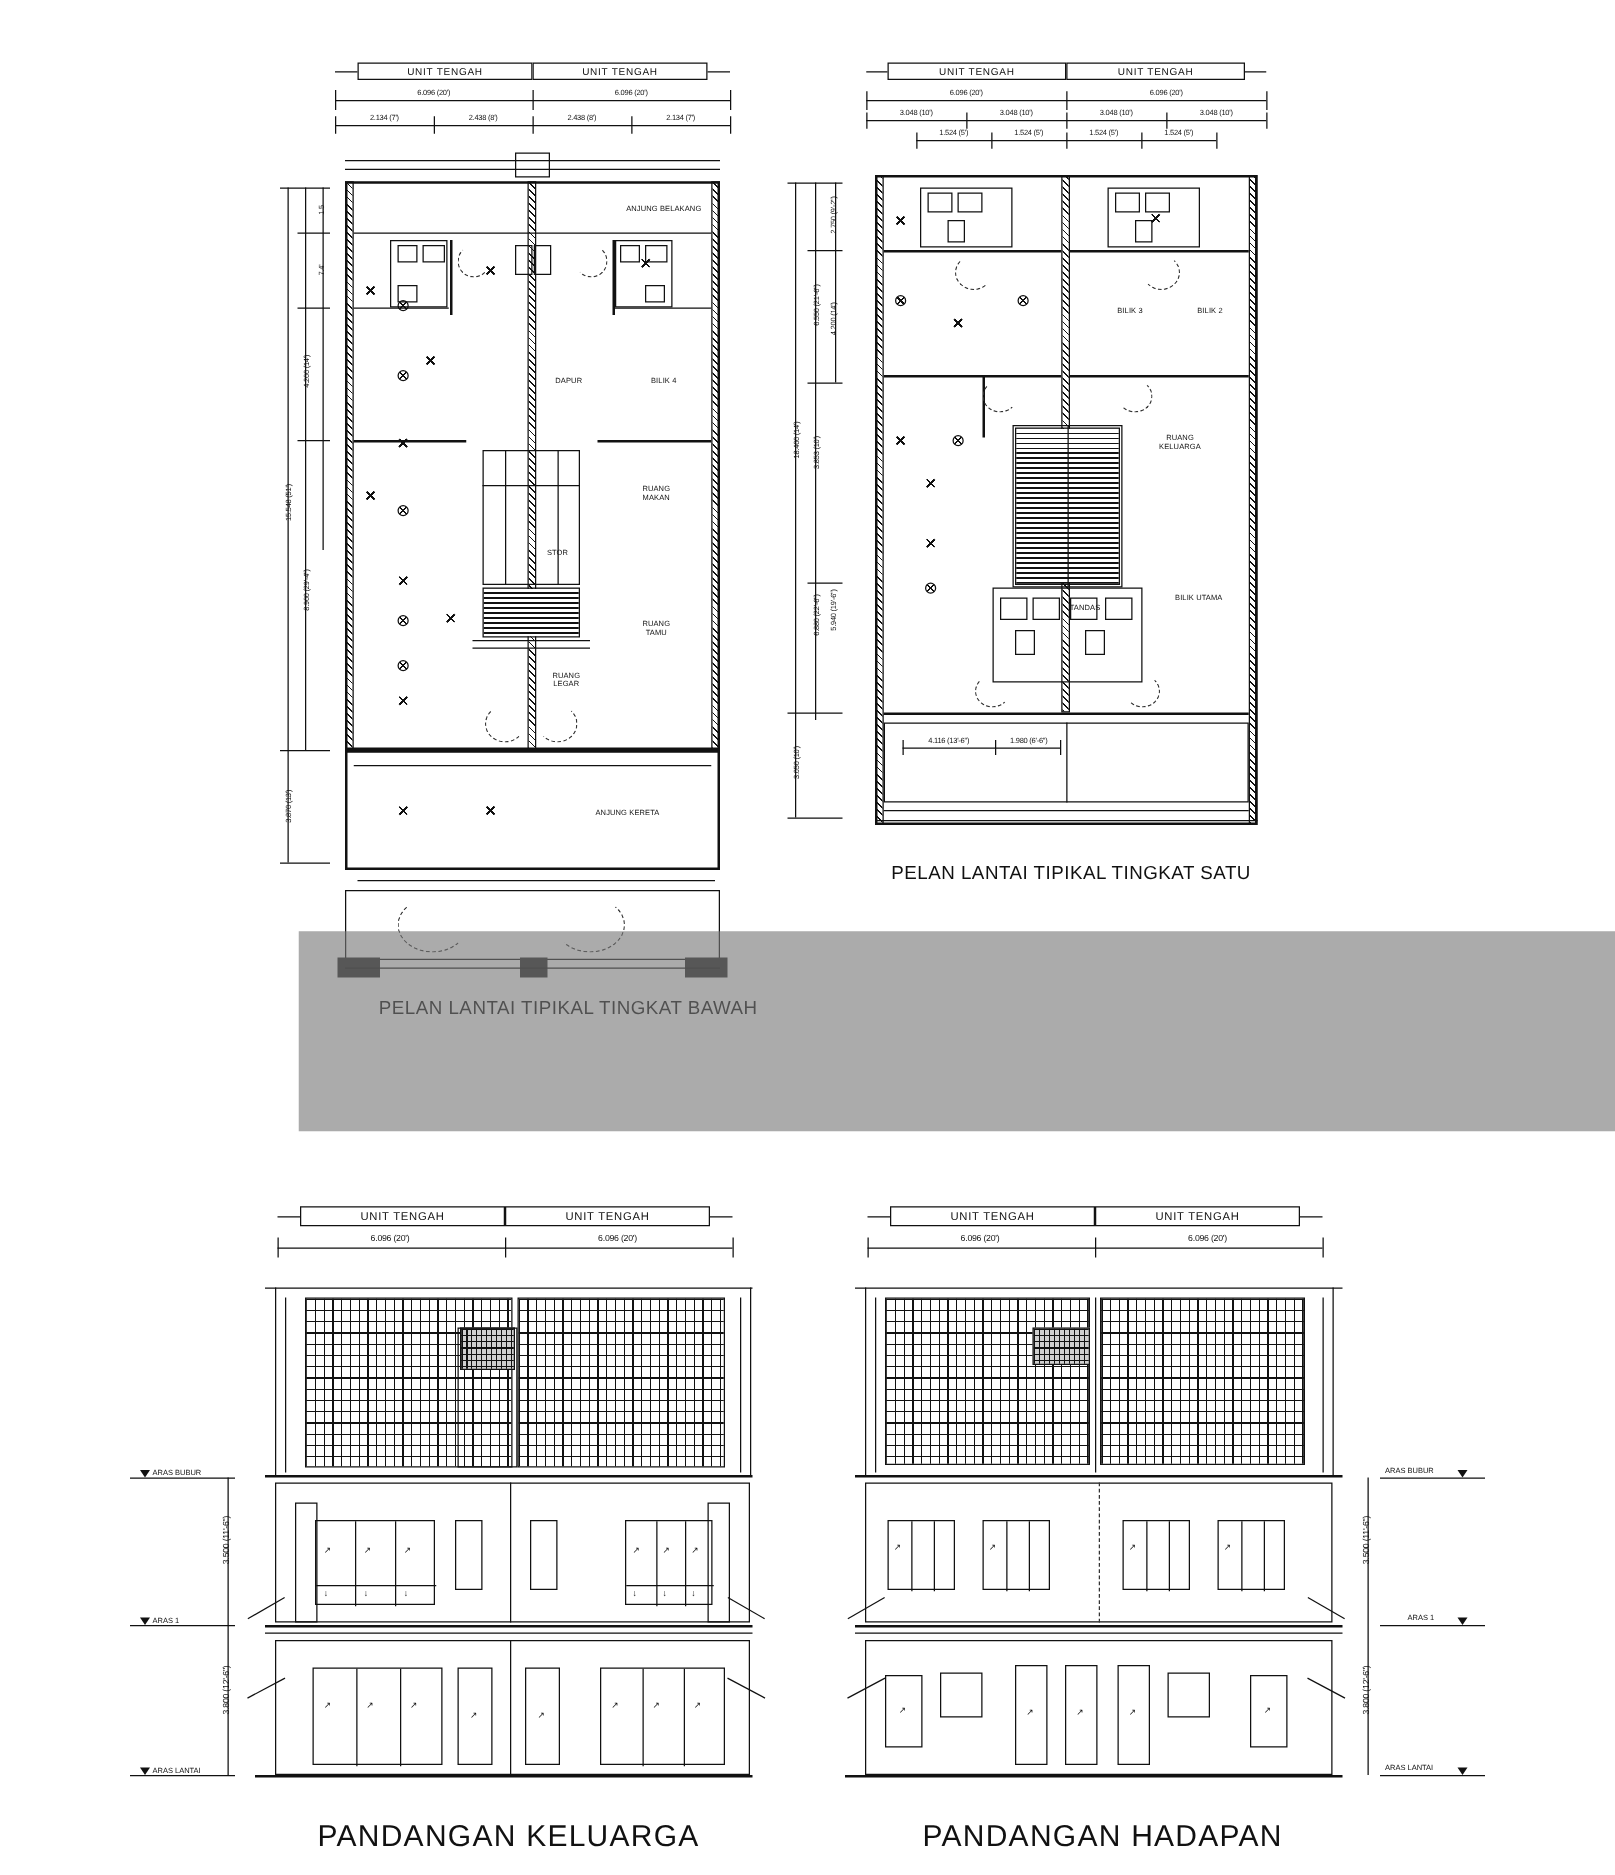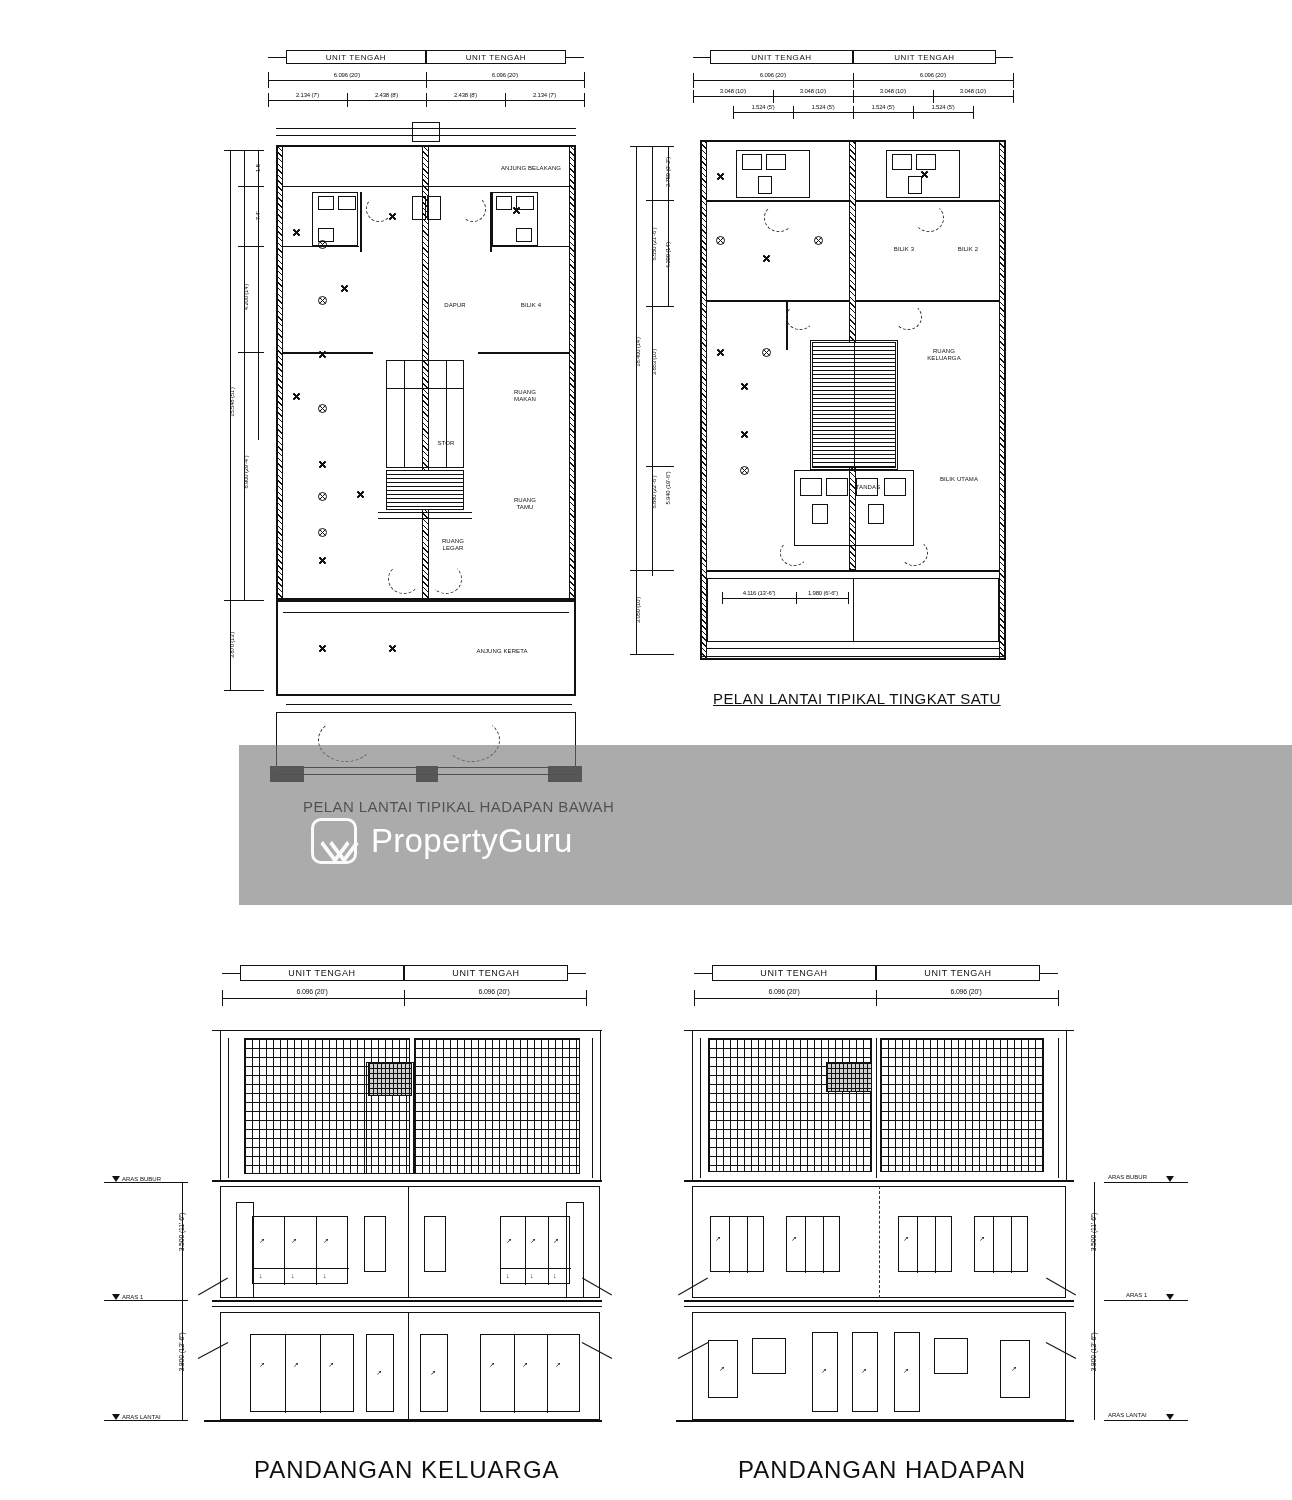--- a/index.html
+++ b/index.html
@@ -395,21 +395,21 @@
     <div class="ln h1" style="left:224px;top:690px;width:40px;"></div>
     <div class="ln v1" style="left:230px;top:600px;height:90px;"></div>
 
     <div class="dim rot" style="left:254px;top:186px;width:36px;">1.5</div>
     <div class="dim rot" style="left:254px;top:244px;width:56px;">7.4'</div>
     <div class="dim rot" style="left:242px;top:340px;width:86px;">4.200 (14')</div>
     <div class="dim rot" style="left:228px;top:448px;width:92px;">15.548 (51')</div>
     <div class="dim rot" style="left:242px;top:520px;width:96px;">8.900 (29'-4")</div>
     <div class="dim rot" style="left:228px;top:690px;width:90px;">3.870 (13')</div>
 
-    <div class="caption" style="left:303px;top:798px;">PELAN LANTAI TIPIKAL HADAPAN BAWAH</div>
+    <div class="caption" style="left:303px;top:798px;">PELAN LANTAI TIPIKAL TINGKAT BAWAH</div>
   </div>
 
   <div>
 
     <div class="unitlabel" style="left:710px;top:50px;width:143px;height:14px;">UNIT  TENGAH</div>
     <div class="unitlabel" style="left:853px;top:50px;width:143px;height:14px;">UNIT  TENGAH</div>
     <div class="ln h1" style="left:693px;top:57px;width:17px;"></div>
     <div class="ln h1" style="left:996px;top:57px;width:17px;"></div>
 
     <div class="ln h1" style="left:693px;top:80px;width:320px;"></div>
@@ -522,21 +522,21 @@
 
     <div class="dim rot" style="left:664px;top:200px;width:56px;">2.750 (9'-2")</div>
     <div class="dim rot" style="left:650px;top:292px;width:96px;">6.550 (21'-6")</div>
     <div class="dim rot" style="left:664px;top:296px;width:82px;">4.200 (14')</div>
     <div class="dim rot" style="left:634px;top:400px;width:96px;">18.400 (14')</div>
     <div class="dim rot" style="left:650px;top:406px;width:88px;">3.853 (10')</div>
     <div class="dim rot" style="left:650px;top:540px;width:96px;">6.880 (22'-6")</div>
     <div class="dim rot" style="left:664px;top:534px;width:92px;">5.940 (19'-6")</div>
     <div class="dim rot" style="left:634px;top:652px;width:84px;">3.050 (10')</div>
 
-    <div class="caption" style="left:713px;top:690px;text-decoration:underline;">PELAN LANTAI TIPIKAL TINGKAT SATU</div>
+    <div class="caption" style="left:713px;top:690px;">PELAN LANTAI TIPIKAL TINGKAT SATU</div>
   </div>
 
   <div>
 
     <div class="unitlabel" style="left:240px;top:965px;width:164px;height:16px;font-size:9px;">UNIT  TENGAH</div>
     <div class="unitlabel" style="left:404px;top:965px;width:164px;height:16px;font-size:9px;">UNIT  TENGAH</div>
     <div class="ln h1" style="left:222px;top:973px;width:18px;"></div>
     <div class="ln h1" style="left:568px;top:973px;width:18px;"></div>
 
     <div class="ln h1" style="left:222px;top:998px;width:364px;"></div>
@@ -726,18 +726,14 @@
 
     <div class="ln h1" style="left:676px;top:1286px;width:34px;transform:rotate(-30deg);"></div>
     <div class="ln h1" style="left:1044px;top:1286px;width:34px;transform:rotate(30deg);"></div>
     <div class="ln h1" style="left:676px;top:1350px;width:34px;transform:rotate(-28deg);"></div>
     <div class="ln h1" style="left:1044px;top:1350px;width:34px;transform:rotate(28deg);"></div>
 
     <div class="caption big" style="left:738px;top:1456px;">PANDANGAN HADAPAN</div>
   </div>
 
   <div class="wm-band"></div>
-  <div class="wm-inner">
-    <div class="wm-logo"></div>
-    <div class="wm-text">PropertyGuru</div>
-  </div>
 
 </div>
 
 </body></html>

